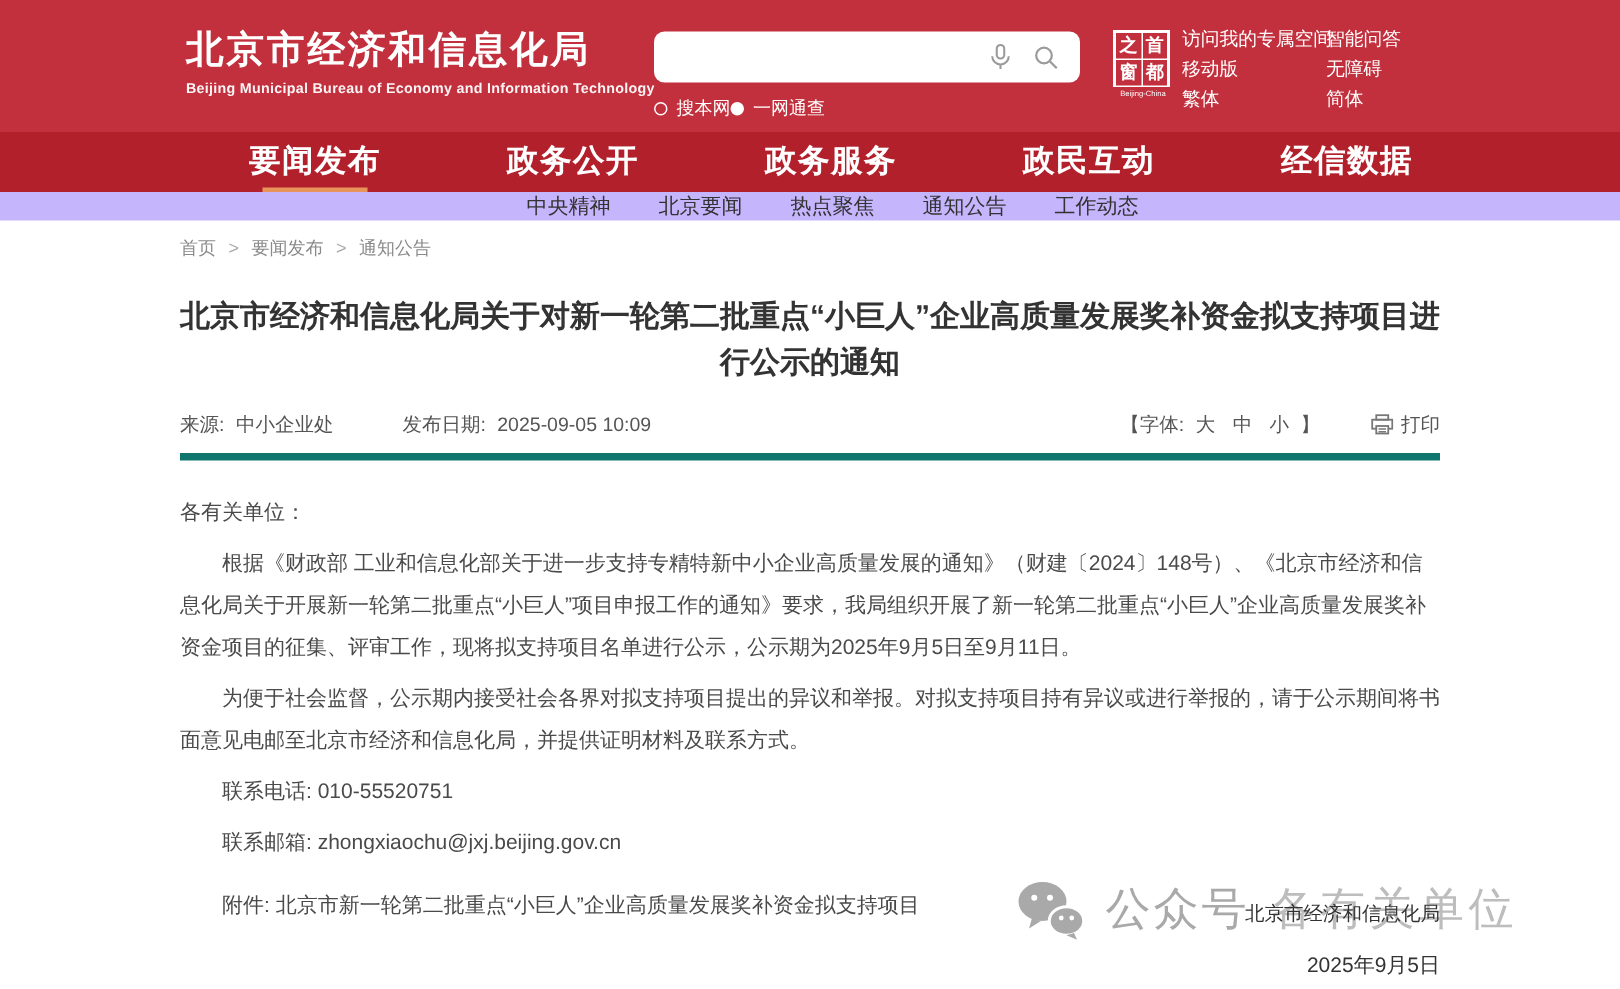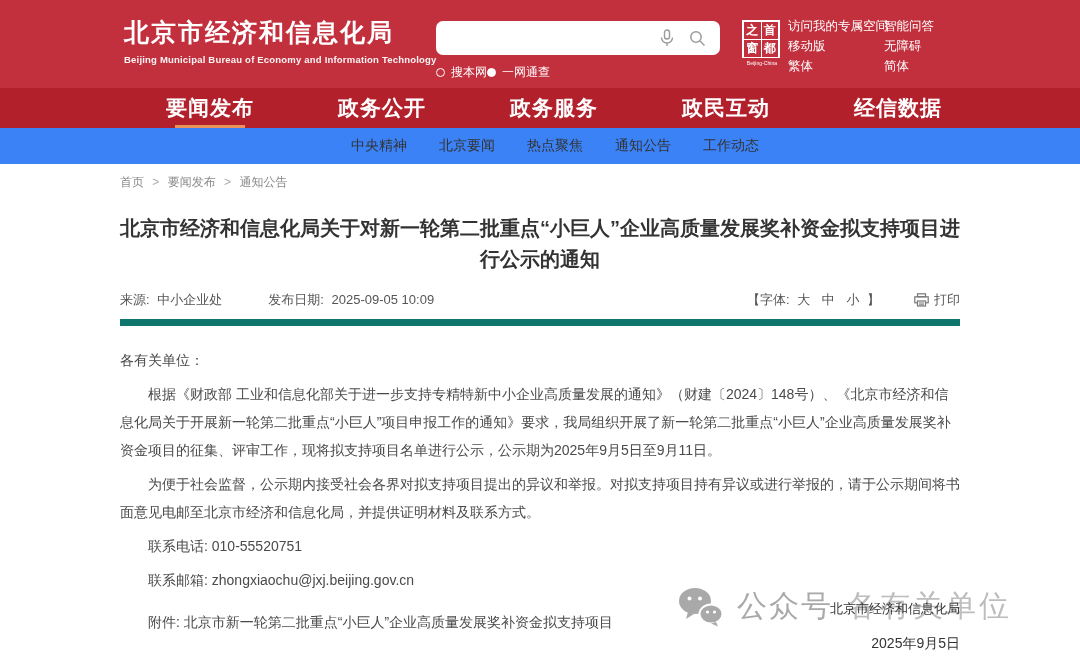--- a/index.html
+++ b/index.html
@@ -26,29 +26,29 @@
   .cap-cell { background:#c22f3d; color:#fff; font-size:12px; font-weight:bold; display:flex; align-items:center; justify-content:center; }
   .cap-caption { font-size:6px; color:#fff; margin-top:2px; white-space:nowrap; transform:scale(.85); }
   .quick-col { position:absolute; top:16px; font-size:12.5px; }
   .quick-col a { display:block; color:#fff; text-decoration:none; line-height:20px; }
   .qc1 { left:788px; } .qc2 { left:884px; }
   
   .mainnav { height:40px; background:#b2202c; display:flex; align-items:center; padding-left:162px; }
   .nav-item { width:96px; margin-right:76px; text-align:center; color:#fff; font-size:21px; font-weight:bold; letter-spacing:1px; height:40px; line-height:40px; position:relative; cursor:pointer; }
   .nav-item.active::after { content:""; position:absolute; left:13px; bottom:0; width:70px; height:3px; background:#e8935a; }
   
-  .subnav { height:36px; background:#3b82f6; display:flex; align-items:center; padding-left:351px; font-size:14px; color:#333; }
+  .subnav { height:19px; background:#c4b5fd; display:flex; align-items:center; padding-left:351px; font-size:14px; color:#333; }
   .subnav-item { margin-right:32px; cursor:pointer; }
   
   .page-body { width:840px; margin:0 auto; position:relative; }
   .breadcrumb { margin-top:10px; font-size:12px; color:#8a8a8a; }
   .breadcrumb .sep { margin:0 5px; color:#aaa; }
   .crumb { cursor:pointer; }
   .art-title { margin-top:22px; font-size:20px; line-height:31px; font-weight:bold; color:#333; text-align:center; }
-  .meta-row { margin-top:16px; padding-bottom:10px; border-bottom:7px solid #0f766e; display:flex; align-items:center; font-size:13px; color:#555; }
+  .meta-row { margin-top:16px; padding-bottom:10px; border-bottom:5px solid #0f766e; display:flex; align-items:center; font-size:13px; color:#555; }
   .meta-left span { margin-right:4px; }
   .meta-src { margin-right:42px !important; }
   .meta-right { margin-left:auto; display:flex; align-items:center; }
   .font-ctl { color:#555; }
   .font-size-opt { margin:0 4px; cursor:pointer; }
   .print-btn { margin-left:34px; display:flex; align-items:center; cursor:pointer; color:#555; }
   .print-btn svg { margin-right:5px; }
   .art-body { font-size:14px; color:#4a4a4a; }
   .salutation { margin-top:20px; line-height:28px; }
   .para { text-indent:2em; line-height:28px; margin-top:6px; }

